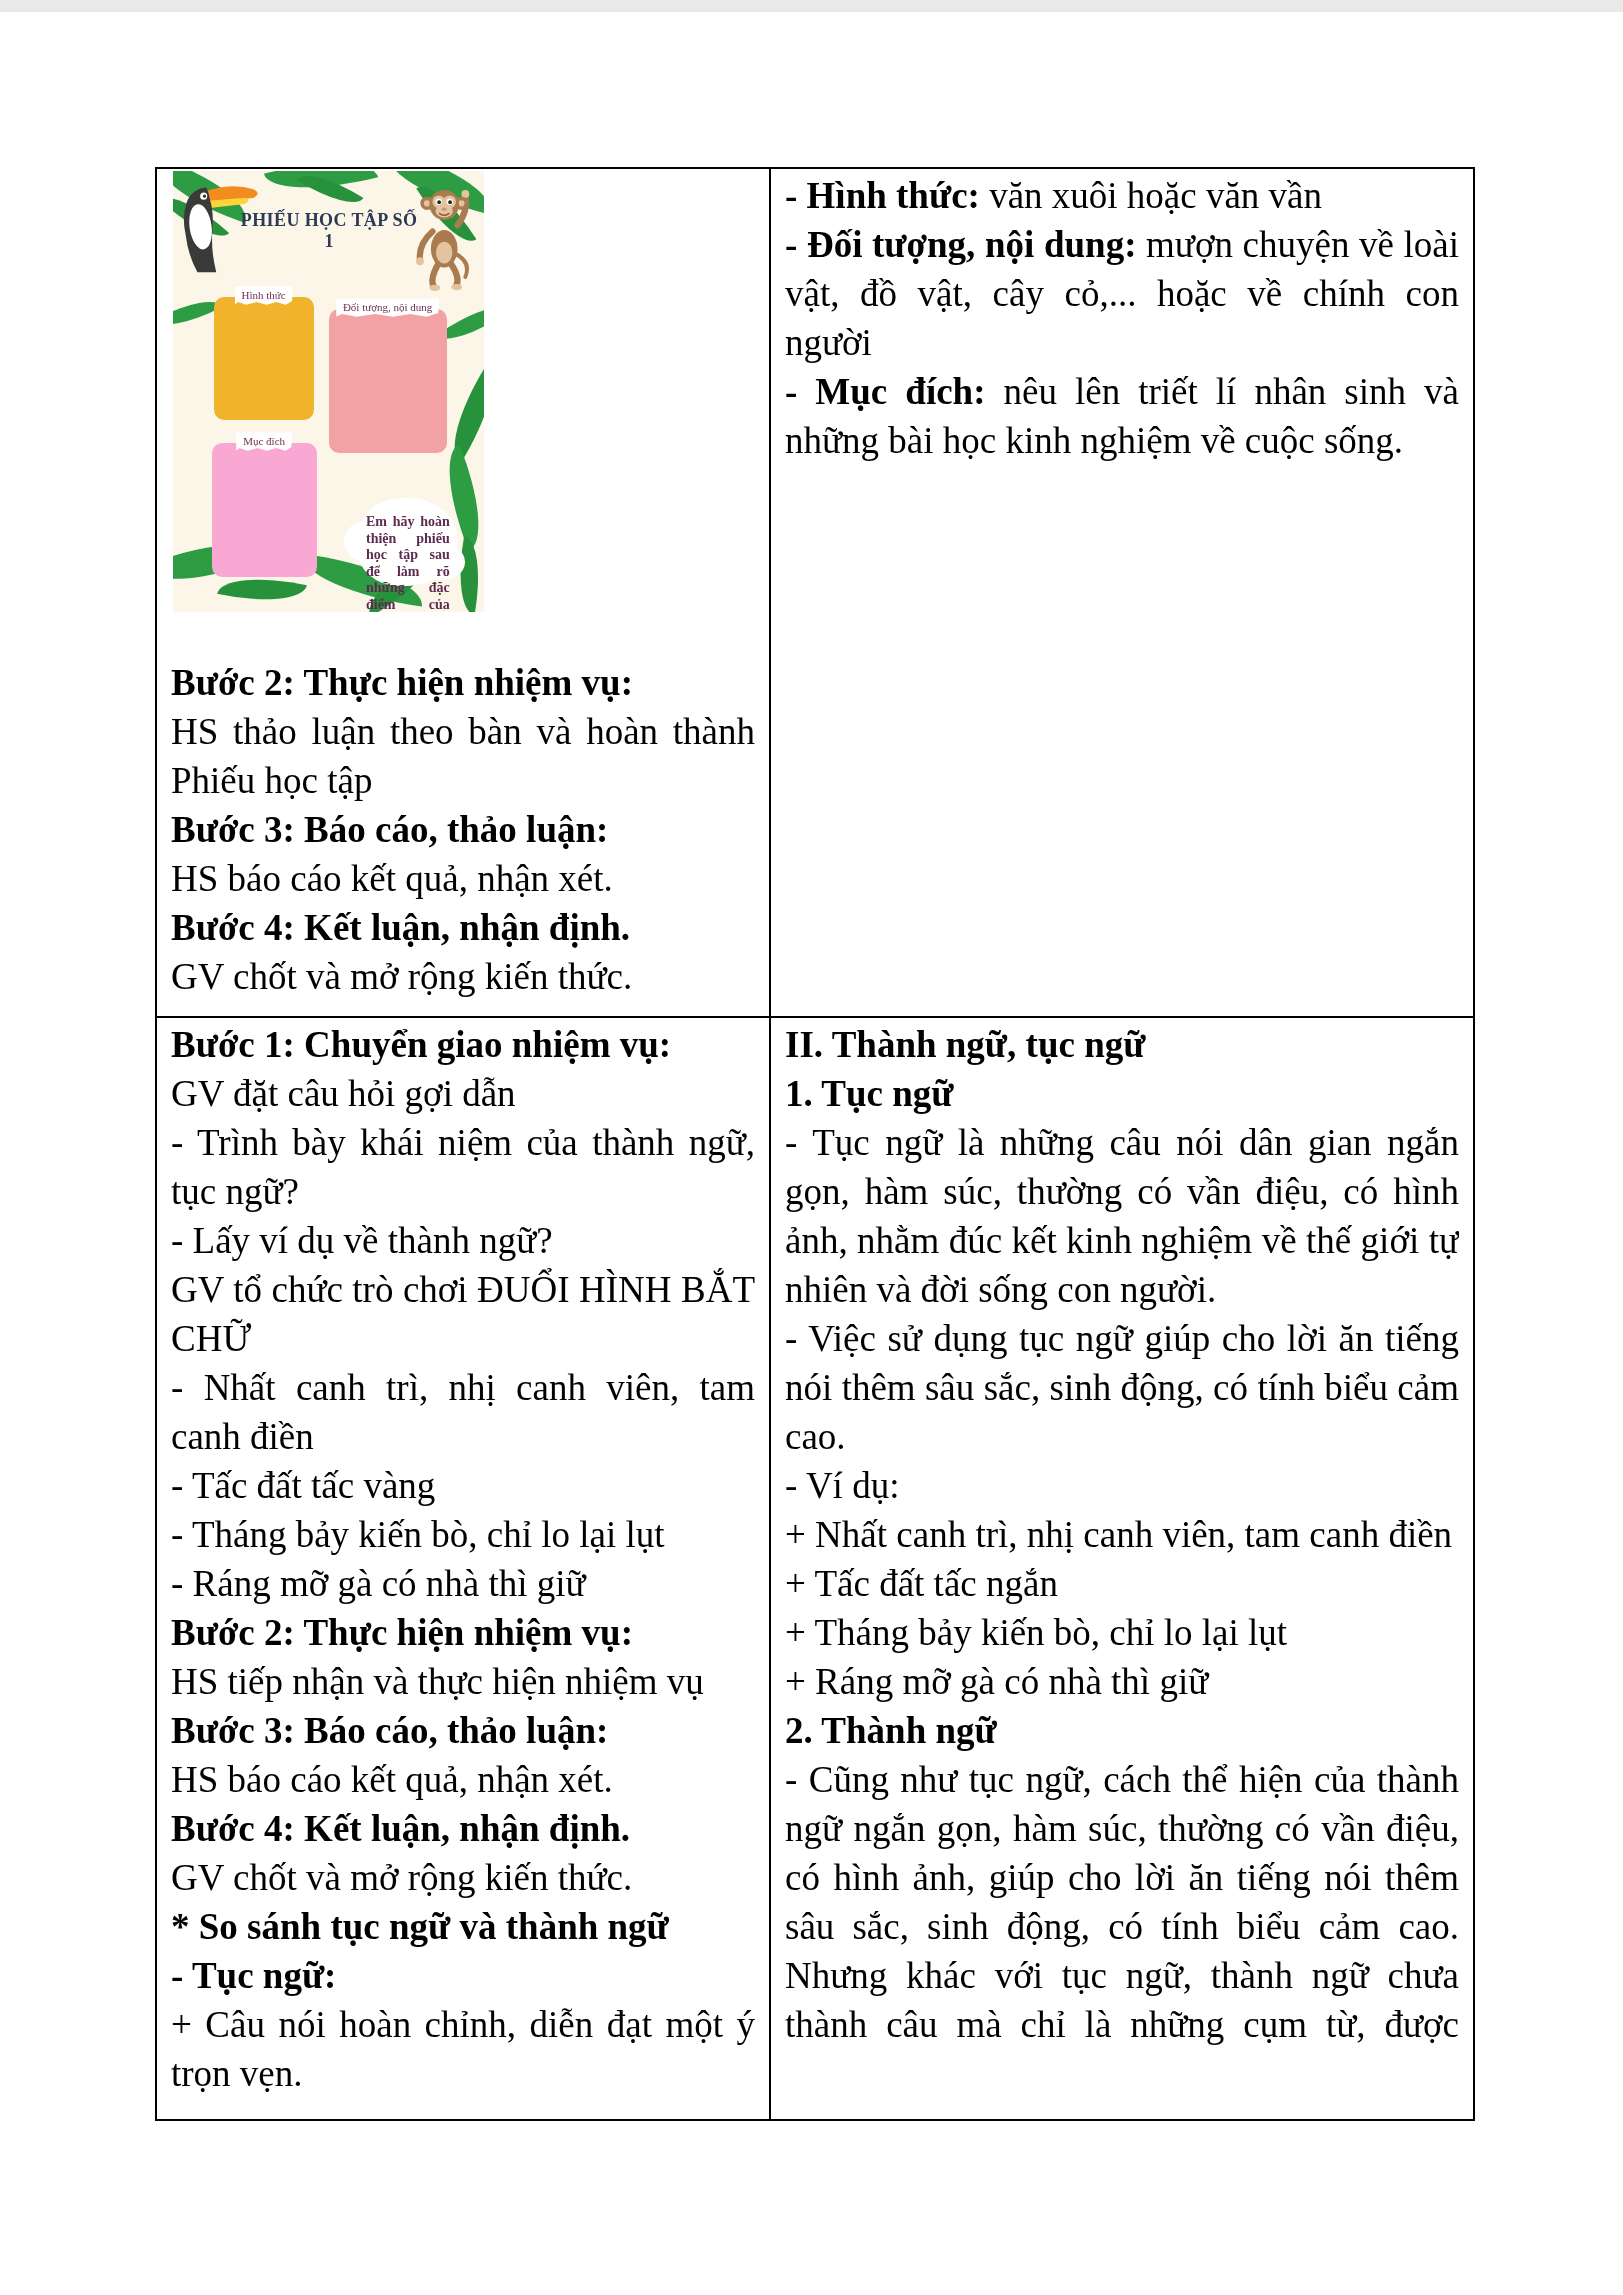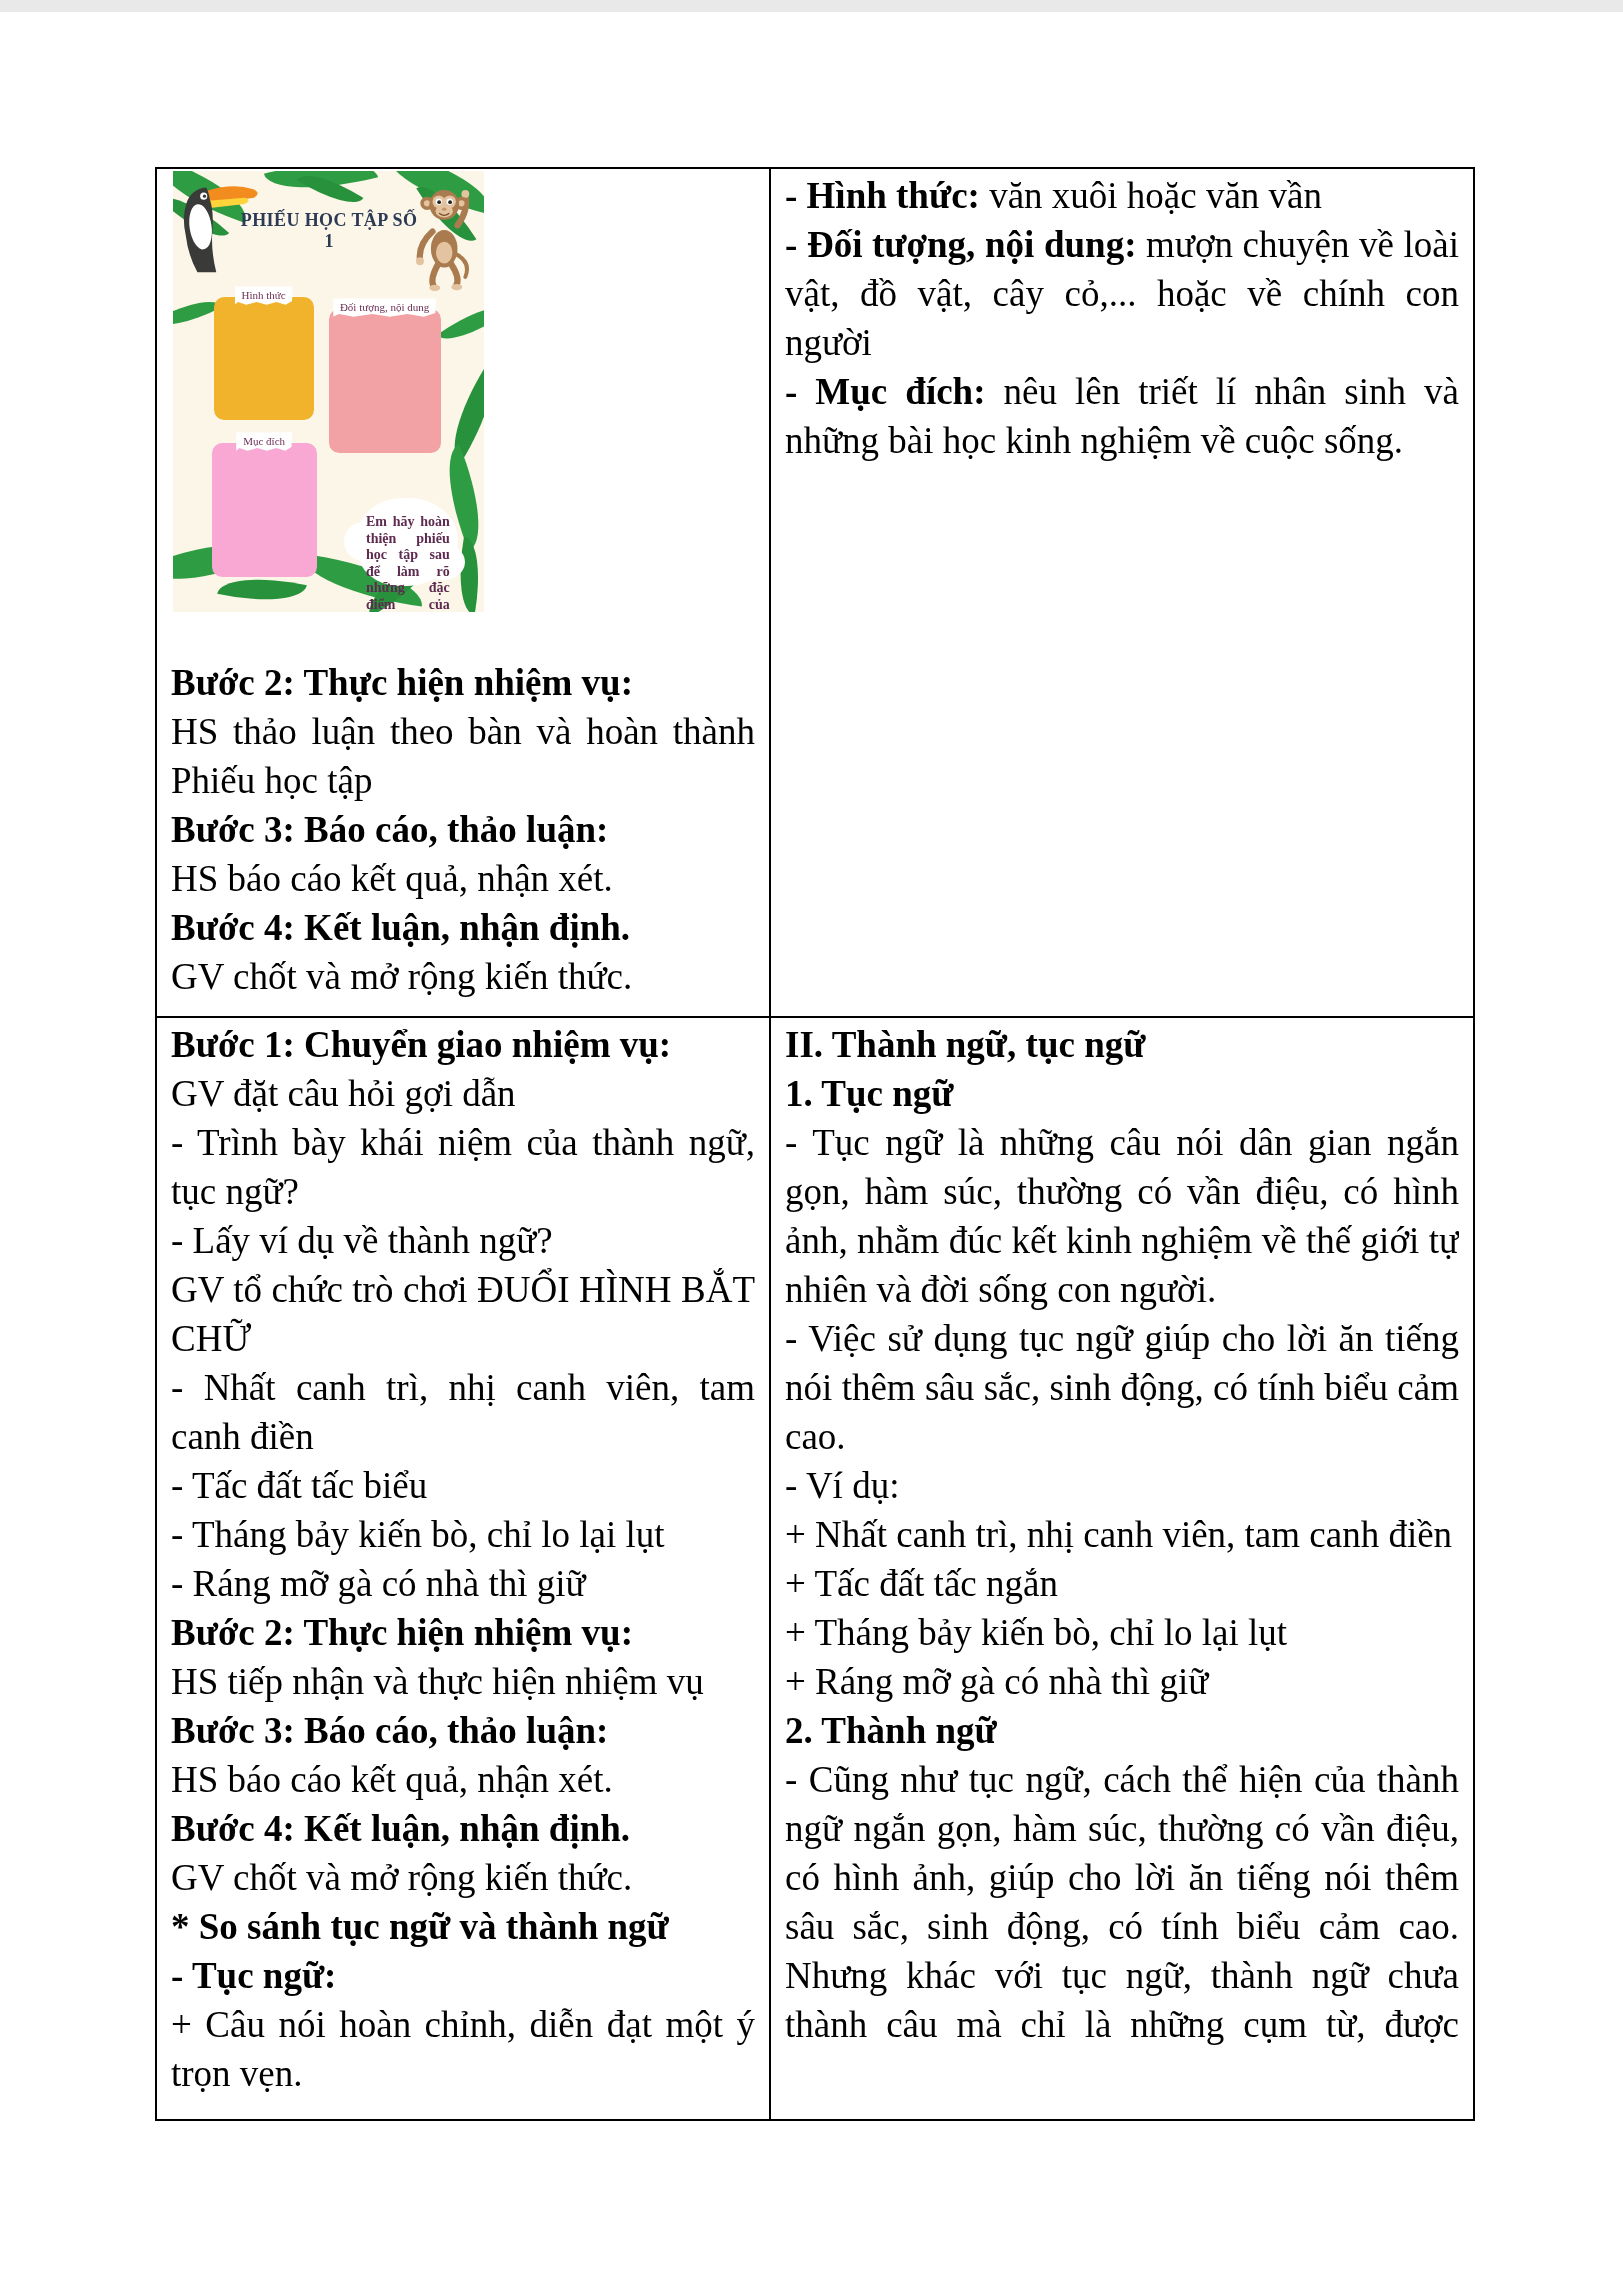--- a/index.html
+++ b/index.html
@@ -35,21 +35,21 @@
   .l10{left:-27px;top:372px;width:118px;height:38px;transform:rotate(-22deg);}
   .l11{left:46px;top:405px;width:86px;height:27px;transform:rotate(12deg);}
   .l12{left:126px;top:391px;width:126px;height:36px;transform:rotate(8deg);}
   .l13{left:185px;top:399px;width:86px;height:27px;transform:rotate(-30deg);}
   .l14{left:240px;top:311px;width:102px;height:31px;transform:rotate(68deg);}
   .l15{left:259px;top:393px;width:75px;height:23.6px;transform:rotate(100deg);}
   .ws-title{position:absolute;left:68px;top:39px;width:177px;text-align:center;
             font-weight:bold;font-size:18px;letter-spacing:0.4px;color:#2C3A55;}
   .wbox{position:absolute;border-radius:10.2px;}
   .box-yellow{left:41px;top:126px;width:100px;height:123px;background:#F0B32B;}
-  .box-pink{left:156px;top:138px;width:112px;height:144px;background:#F2A1A4;}
+  .box-pink{left:156px;top:138px;width:112px;height:144px;background:#F2A1A4;padding-left:6px;}
   .box-green{left:39px;top:272px;width:105px;height:134px;background:#f9a8d4;}
   .wlabel{position:absolute;top:-11px;left:50%;transform:translateX(-50%);background:#fff;
           padding:2.4px 7px 3.9px;font-weight:normal;font-size:11px;color:#6D2F56;white-space:nowrap;
           clip-path:polygon(0 0,100% 0,99% 80%,88% 100%,72% 85%,55% 100%,38% 86%,20% 100%,6% 85%,0 100%);}
   .dlines{position:absolute;left:11px;right:11px;}
   .box-yellow .dlines{top:19px;}
   .box-pink .dlines{top:23.6px;}
   .box-green .dlines{top:14px;}
   .dline{border-bottom:1.6px dotted #3c3c3c;}
   .box-yellow .dline{height:15px;}
@@ -178,21 +178,21 @@
     <tr>
       <td class="c-left">
         <div class="clip r2">
           <div class="paras">
                 <p class="para"><b>Bước 1: Chuyển giao nhiệm vụ:</b></p>
                 <p class="para"><span>GV đặt câu hỏi gợi dẫn</span></p>
                 <p class="para"><span>- Trình bày khái niệm của thành ngữ, tục ngữ?</span></p>
                 <p class="para"><span>- Lấy ví dụ về thành ngữ?</span></p>
                 <p class="para"><span>GV tổ chức trò chơi ĐUỔI HÌNH BẮT CHỮ</span></p>
                 <p class="para"><span>- Nhất canh trì, nhị canh viên, tam canh điền</span></p>
-                <p class="para"><span>- Tấc đất tấc biểu</span></p>
+                <p class="para"><span>- Tấc đất tấc vàng</span></p>
                 <p class="para"><span>- Tháng bảy kiến bò, chỉ lo lại lụt</span></p>
                 <p class="para"><span>- Ráng mỡ gà có nhà thì giữ</span></p>
                 <p class="para"><b>Bước 2: Thực hiện nhiệm vụ:</b></p>
                 <p class="para"><span>HS tiếp nhận và thực hiện nhiệm vụ</span></p>
                 <p class="para"><b>Bước 3: Báo cáo, thảo luận:</b></p>
                 <p class="para"><span>HS báo cáo kết quả, nhận xét.</span></p>
                 <p class="para"><b>Bước 4: Kết luận, nhận định.</b></p>
                 <p class="para"><span>GV chốt và mở rộng kiến thức.</span></p>
                 <p class="para"><b>* So sánh tục ngữ và thành ngữ</b></p>
                 <p class="para"><b>- Tục ngữ:</b></p>

